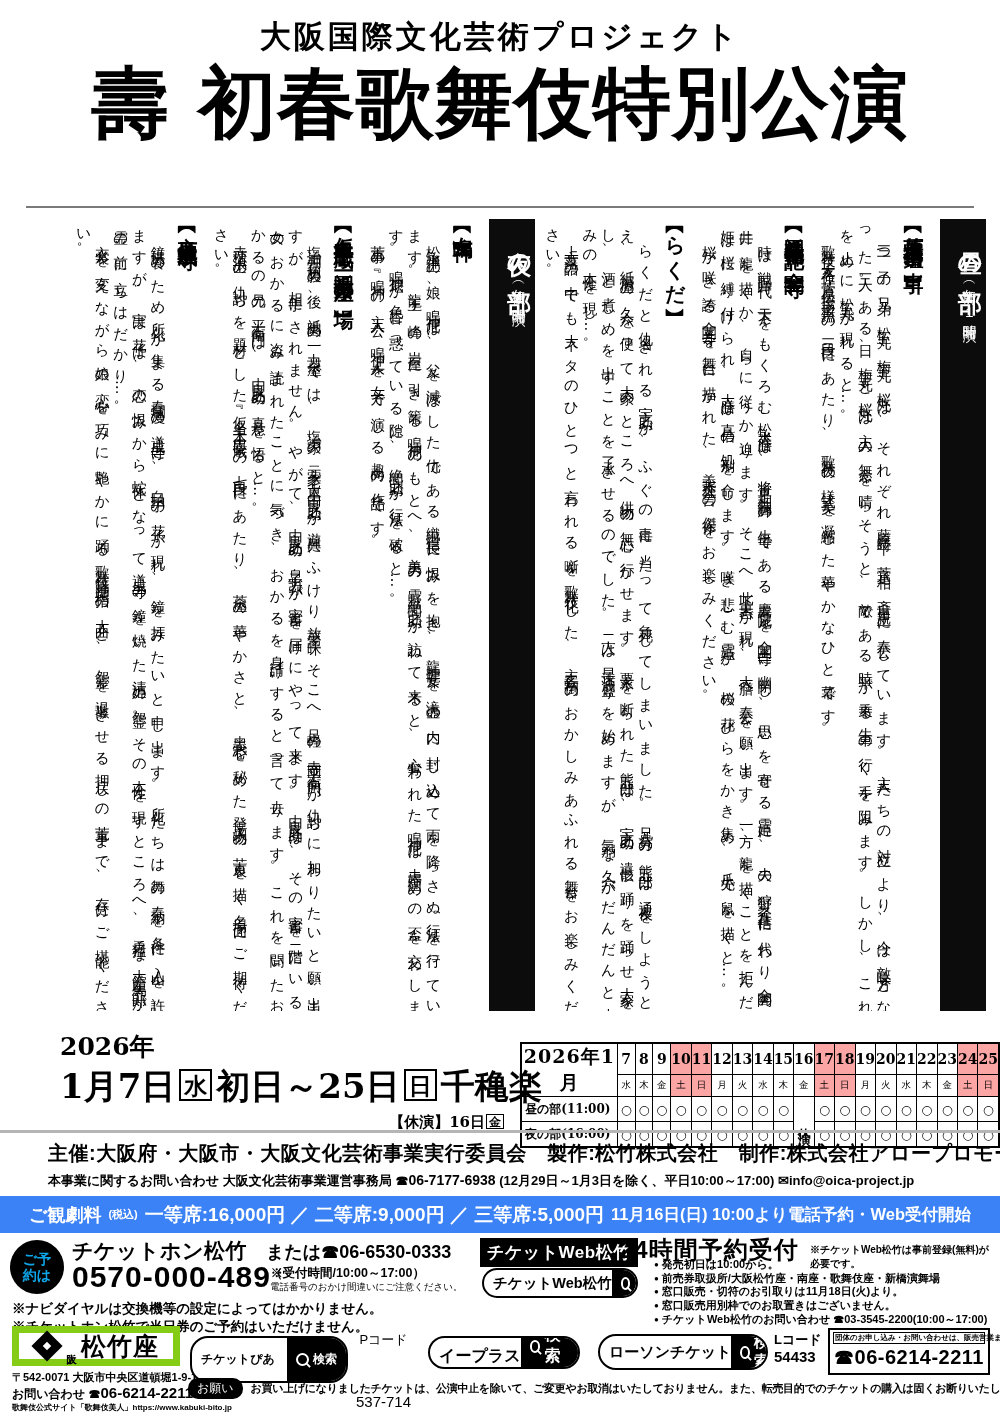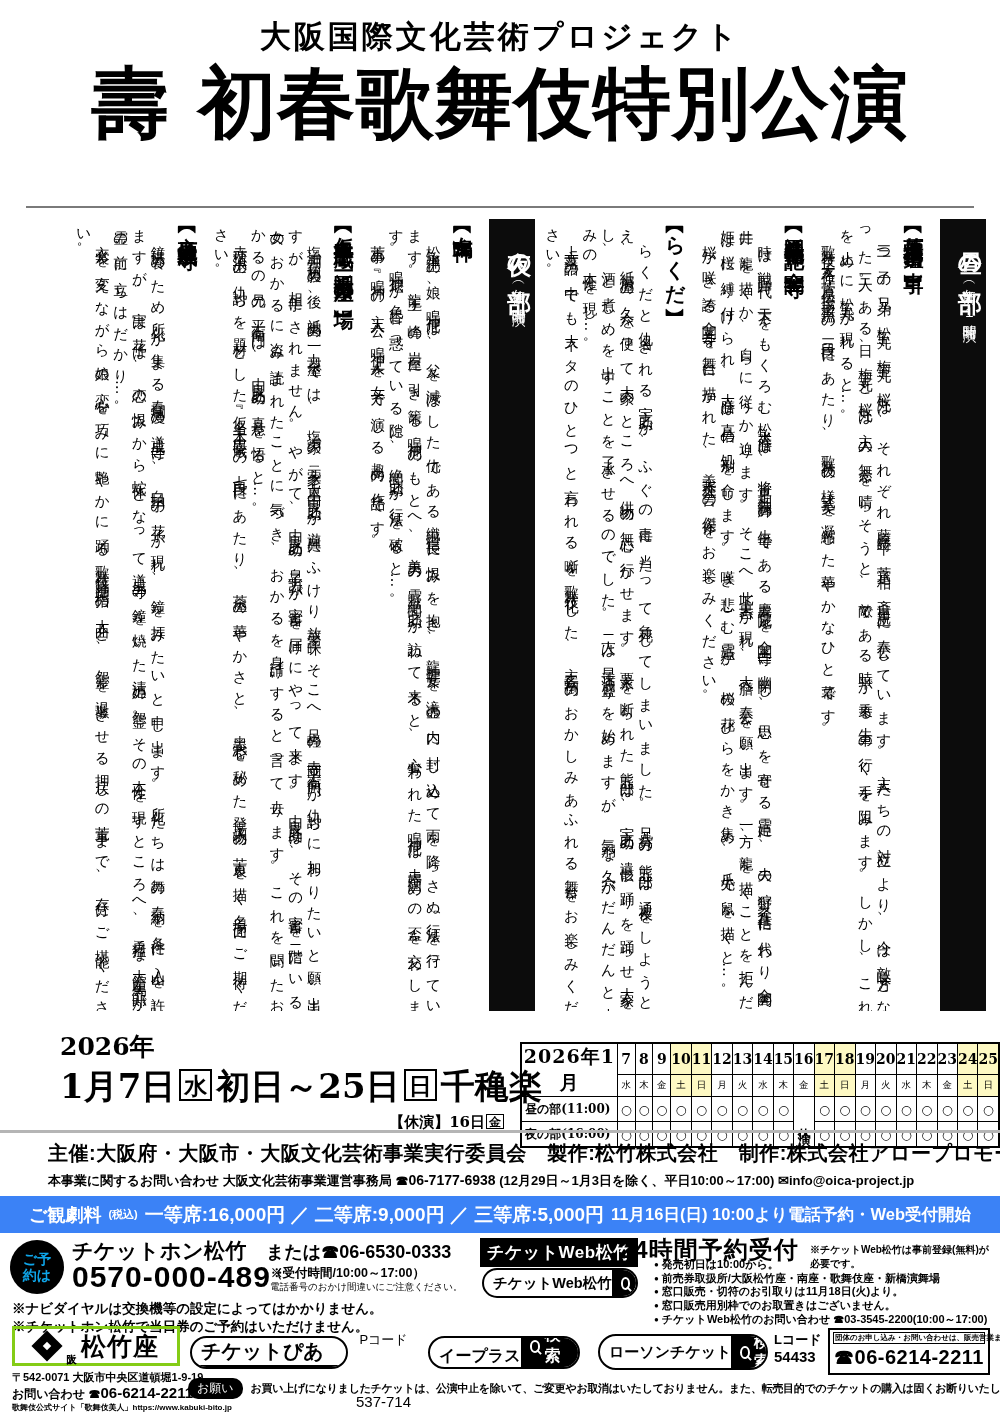--- a/index.html
+++ b/index.html
@@ -29,21 +29,21 @@
         padding:3px 3px 2px;margin:0 4px;vertical-align:4px;}
   .closed-line{font-size:15px;font-weight:bold;text-align:right;width:445px;margin-top:3px;}
   .dbox.small{font-size:12px;border-width:1.5px;padding:1px 2px 0;margin:0 1px;vertical-align:1px;}
   
   .cal-wrap{position:absolute;left:520px;top:1042px;}
   table.cal{border-collapse:collapse;border:2.5px solid #000;table-layout:fixed;}
   .cal td{border:1px solid #000;text-align:center;padding:0;}
   .cal td.cap{width:96px;font-size:19px;font-weight:bold;letter-spacing:1px;}
   .cal td.num{width:19px;height:20px;font-size:14px;font-weight:bold;}
   .cal td.wd{height:14px;font-size:9.5px;}
-  .cal td.we{background:#fef9c3;}
+  .cal td.we{background:#fca5a5;}
   .cal td.rl{font-size:12px;font-weight:bold;text-align:left;padding:0 3px;height:24px;white-space:nowrap;}
   .cal td.mk{font-size:12.5px;height:24px;}
   .cal td.closed{writing-mode:vertical-rl;font-size:13px;font-weight:bold;letter-spacing:4px;}
   
   .credits{position:absolute;left:48px;top:1140px;width:930px;font-family:"Liberation Sans",sans-serif;}
   .credits .l1{font-size:20px;font-weight:900;letter-spacing:0.5px;white-space:nowrap;}
   .credits .l2{font-size:13px;font-weight:bold;margin-top:5px;white-space:nowrap;}
   .credits .l2 .ph{font-size:14px;}
   
   .pricebar{position:absolute;left:0;top:1196px;width:1000px;height:37px;background:#3b82f6;color:#fff;
@@ -77,33 +77,33 @@
             padding:0 9px;font-weight:900;}
   .mag{display:inline-block;width:9px;height:9px;border:2px solid #fff;border-radius:50%;position:relative;}
   .mag::after{content:"";position:absolute;width:6px;height:2px;background:#fff;right:-4px;bottom:-2px;
               transform:rotate(45deg);}
   .web-pill{position:absolute;left:2px;top:30px;width:156px;height:30px;font-size:14.5px;}
   .web-bullets{position:absolute;left:174px;top:20px;width:338px;margin:0;padding:0;list-style:none;
                font-size:11px;font-weight:bold;line-height:1.24;white-space:nowrap;}
   .web-bullets li::before{content:"●";font-size:8px;margin-right:3px;vertical-align:1px;}
   
   .foot{position:absolute;left:0;top:1326px;width:1000px;height:88px;font-family:"Liberation Sans",sans-serif;}
-  .logo-box{position:absolute;left:12px;top:0;width:168px;height:40px;border:3px solid #84cc16;
+  .logo-box{position:absolute;left:12px;top:0;width:168px;height:40px;border:7px solid #84cc16;
             display:flex;align-items:center;justify-content:center;gap:5px;box-sizing:border-box;}
   .crest{width:28px;height:28px;position:relative;}
   .crest::before{content:"";position:absolute;inset:3px;background:#000;transform:rotate(45deg);}
   .crest::after{content:"";position:absolute;inset:11px;background:#fff;transform:rotate(45deg);}
   .pref{writing-mode:vertical-rl;text-orientation:upright;font-size:10px;font-weight:bold;
         font-family:"DejaVu Serif",serif;line-height:1;}
   .lname{font-size:25px;font-weight:900;font-family:"DejaVu Serif",serif;letter-spacing:1px;}
   .addr1{position:absolute;left:12px;top:44px;font-size:11px;font-weight:bold;}
   .addr2{position:absolute;left:12px;top:58px;font-size:12px;font-weight:bold;}
   .addr2 .ph{font-size:15px;}
   .addr3{position:absolute;left:12px;top:76px;font-size:8px;font-weight:bold;}
-  .pia-pill{position:absolute;left:190px;top:10px;width:158px;height:33px;font-size:20px;flex-direction:column;}
+  .pia-pill{position:absolute;left:190px;top:10px;width:158px;height:47px;font-size:12px;}
   .pia-code{position:absolute;left:356px;top:6px;font-size:13px;font-weight:normal;line-height:1.2;text-align:center;}
   .pia-code .cd{font-size:15px;margin-top:45px;}
   .eplus-pill{position:absolute;left:428px;top:10px;width:152px;height:33px;font-size:16px;align-items:flex-end;}
   .lawson-pill{position:absolute;left:598px;top:8px;width:170px;height:36px;font-size:15px;}
   .lawson-code{position:absolute;left:774px;top:6px;font-size:13px;font-weight:bold;line-height:1.2;}
   .lawson-code .cd{font-size:15px;}
   .group{position:absolute;left:828px;top:2px;width:162px;border:2px solid #000;padding:2px 3px;box-sizing:border-box;}
   .gnote{font-size:7.5px;font-weight:bold;border:1px solid #000;text-align:center;padding:0 1px;white-space:nowrap;}
   .gphone{font-size:20px;font-weight:900;text-align:center;letter-spacing:0.5px;}
   .request{position:absolute;left:188px;top:52px;width:805px;display:flex;align-items:center;gap:8px;}

